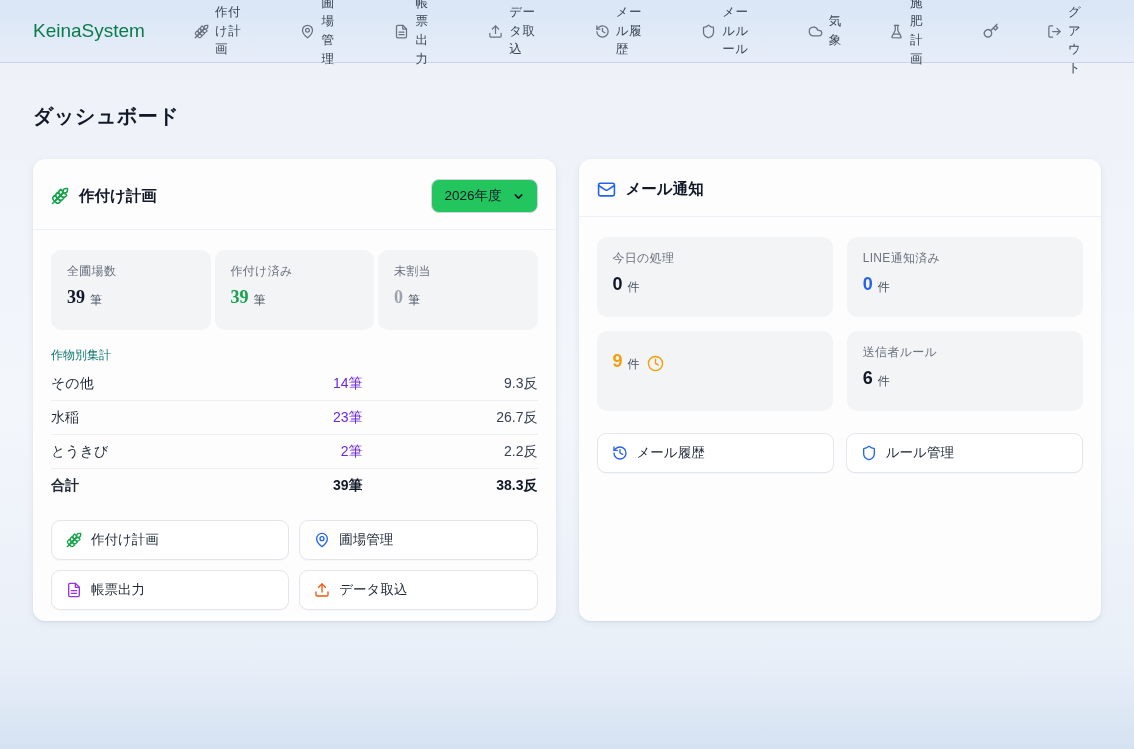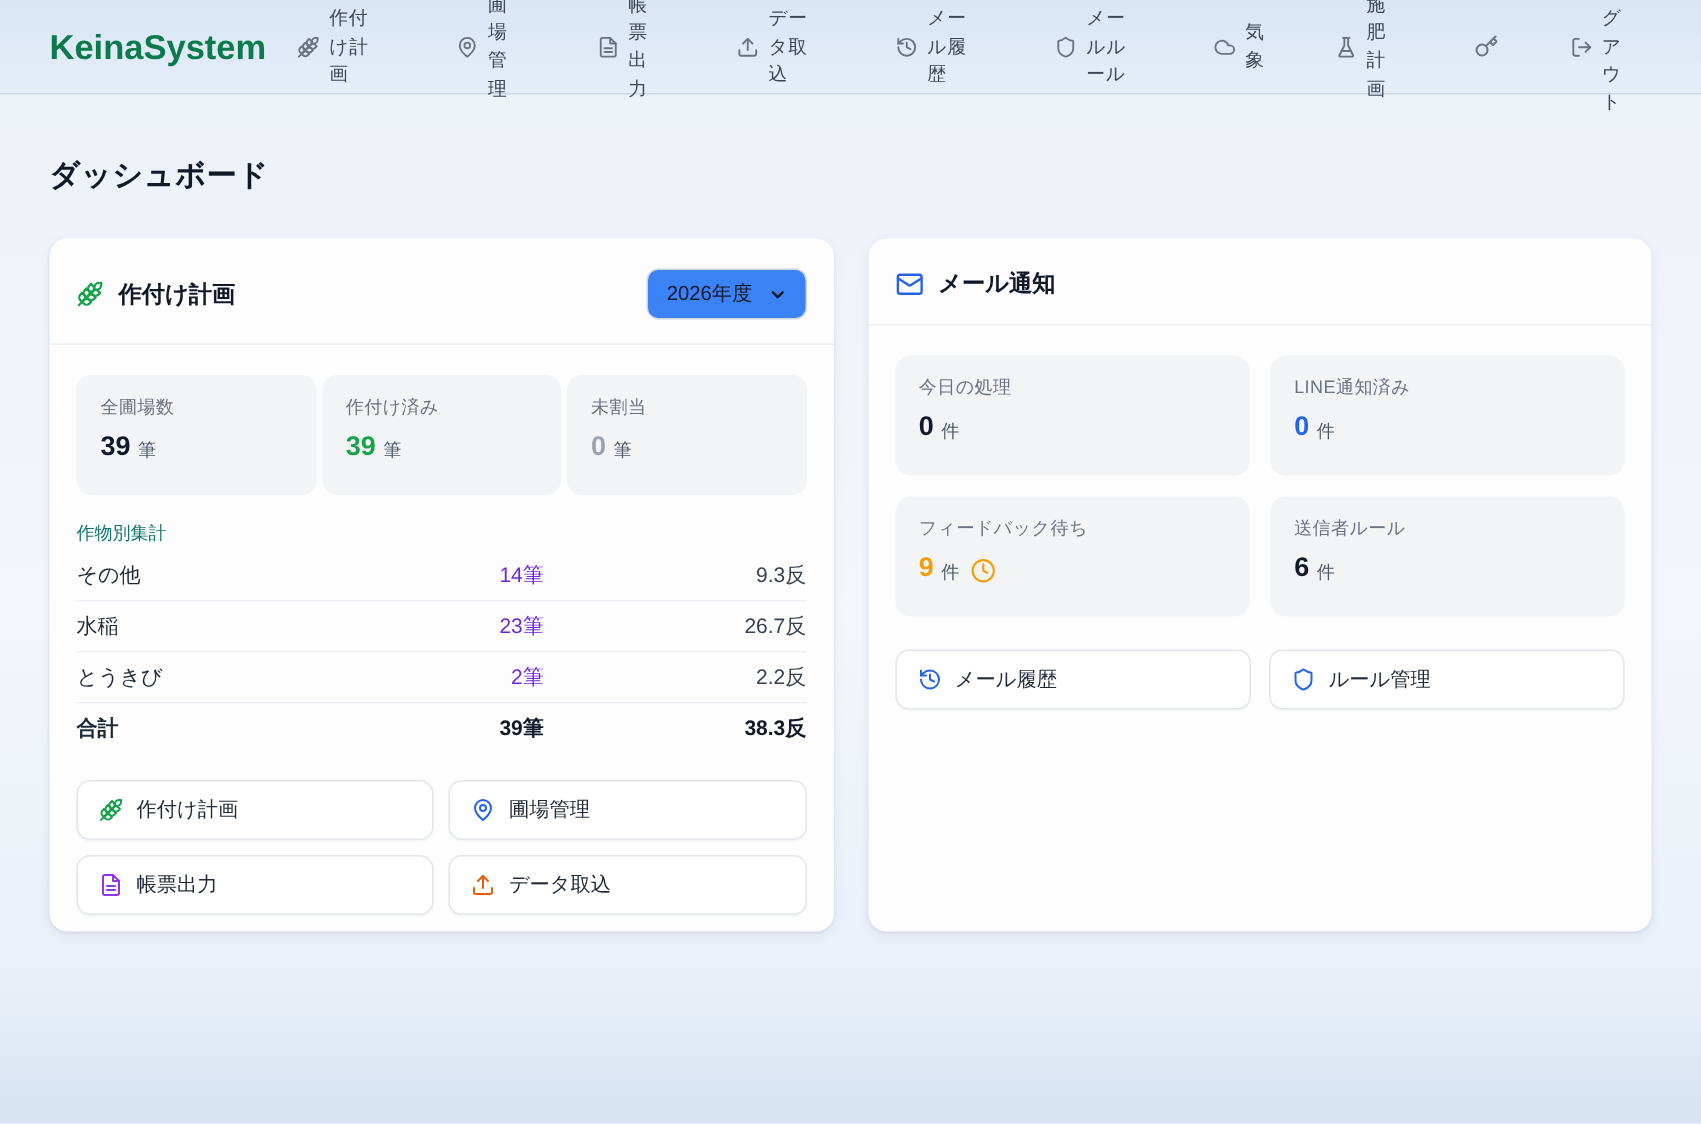--- a/index.html
+++ b/index.html
@@ -10,22 +10,22 @@
     color:#1f2937; overflow:hidden;
   }
   
   .navbar {
     height:63px; display:flex; align-items:stretch;
     background:linear-gradient(180deg,#d9e6f6 0%,#e6edf8 100%);
     border-bottom:1px solid #c9d6ea;
     padding-left:33px;
   }
   .brand {
-    font-size:23px; font-weight:700; color:#0c7b4c;
-    align-self:center; margin-right:8px; min-width:140px; cursor:pointer;text-align:center;
+    font-size:19px; font-weight:400; color:#0c7b4c;
+    align-self:center; margin-right:8px; min-width:140px; cursor:pointer;
   }
   .nav { flex:1; display:flex; align-items:stretch; justify-content:space-between; padding-right:28px; }
   .nav-item {
     display:flex; align-items:center; gap:6px; padding:0 13px;
     color:#3b4656; cursor:pointer; text-decoration:none;
   }
   .nav-item .nav-icon { color:#6b7280; display:flex; }
   .nav-item.active {
     background:linear-gradient(180deg,#d7e8d7 0%,#e3efe2 100%);
     color:#157347;
@@ -44,27 +44,27 @@
     background:#fdfdfe; border-radius:12px; min-height:462px;
     box-shadow:0 1px 2px rgba(30,50,90,.08),0 2px 8px rgba(30,50,90,.06);
     display:flex; flex-direction:column;
   }
   .card-header {
     display:flex; align-items:center; gap:10px;
     padding:20px 18px 16px 18px; border-bottom:1px solid #edf0f4;
   }
   .card-title { font-size:15.5px; font-weight:700; color:#111827; flex:1; }
   .year-select {
-    display:flex; align-items:center; gap:10px; background:#3b82f6;
+    display:flex; align-items:center; gap:10px; background:#22c55e;
     border:1px solid #cfd5dd; border-radius:8px; padding:7px 12px;
     font-size:13.5px; color:#111827; cursor:pointer;
   }
   .card-body { padding:20px 18px 4px 18px; flex:1; display:flex; flex-direction:column; }
   
-  .stat-row3 { display:grid; grid-template-columns:repeat(3,1fr); gap:4px; }
+  .stat-row3 { display:grid; grid-template-columns:repeat(3,1fr); gap:4px;font-family:Liberation Serif, serif; }
   .stat-row2 { display:grid; grid-template-columns:repeat(2,1fr); gap:14px; }
   .stat-box { background:#f3f4f6; border-radius:10px; padding:13px 16px; min-height:80px; }
   .stat-label { font-size:12px; color:#6b7280; letter-spacing:.3px; }
   .stat-value-row { margin-top:6px; display:flex; align-items:center; gap:5px; }
   .stat-value { font-size:18px; font-weight:700; line-height:1.1; }
   .stat-unit { font-size:12px; color:#4b5563; align-self:center; margin-top:6px; }
   .c-dark  { color:#111827; }
   .c-green { color:#16a34a; }
   .c-grey  { color:#9ca3af; }
   .c-blue  { color:#2563eb; }
@@ -369,21 +369,20 @@
             <div class="stat-label">LINE通知済み</div>
             <div class="stat-value-row">
               <span class="stat-value c-blue">0</span>
               <span class="stat-unit">件</span>
             </div>
           </div>
         </div>
 
         <div class="stat-row2" style="margin-top:14px;">
           <div class="stat-box">
-            <div class="stat-label">フィードバック待ち</div>
             <div class="stat-value-row">
               <span class="stat-value c-amber">9</span>
               <span class="stat-unit">件</span>
               <span class="stat-clock">
                 <svg width="17" height="17" viewBox="0 0 24 24" fill="none" stroke="currentColor" stroke-width="2" stroke-linecap="round" stroke-linejoin="round">
                     <circle cx="12" cy="12" r="10"></circle>
                     <polyline points="12 6 12 12 16 14"></polyline>
                   </svg>
               </span>
             </div>

